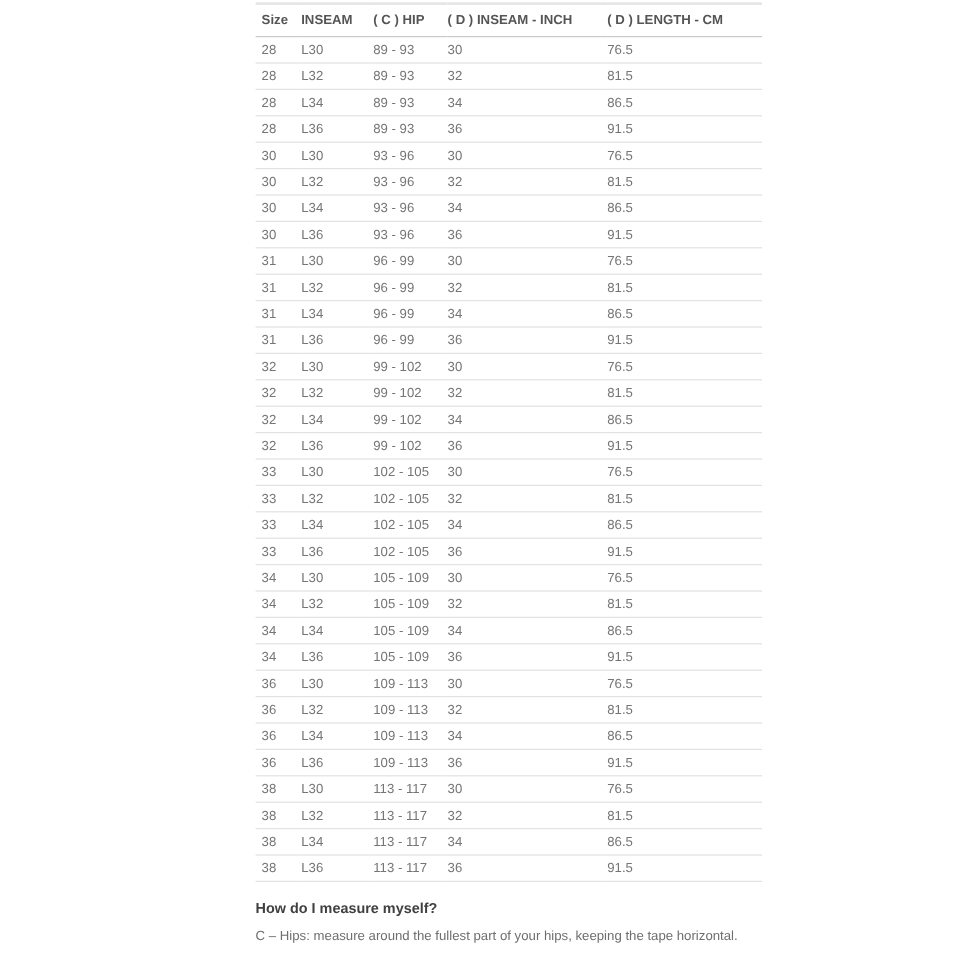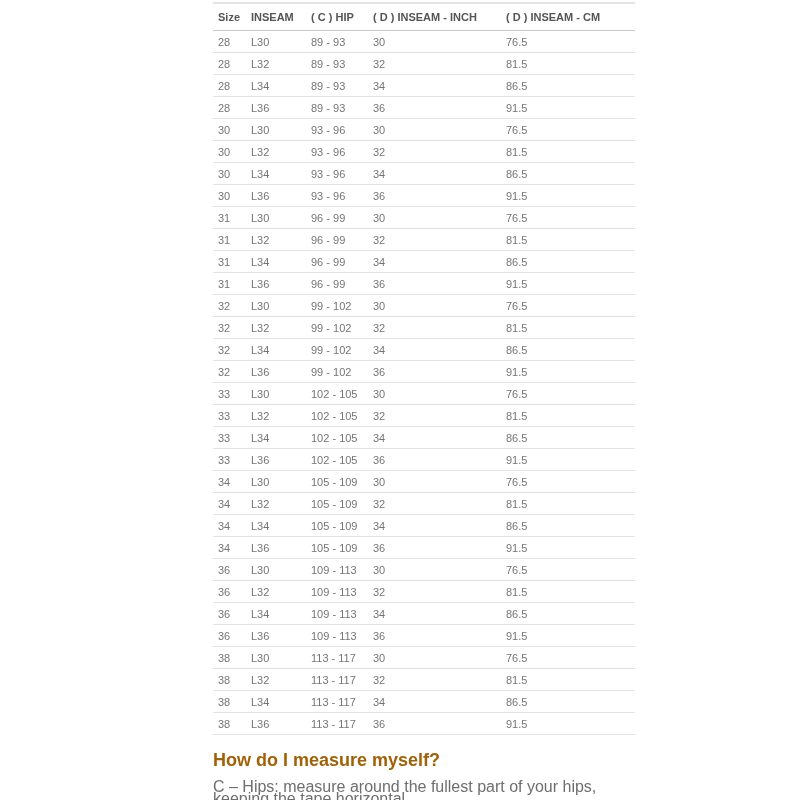--- a/index.html
+++ b/index.html
@@ -49,45 +49,45 @@
   }
   .col-size   { width: 33px; }
   .col-length { width: 60px; }
   .col-hip    { width: 62px; }
   .col-inch   { width: 133px; }
   .col-cm     { width: auto; }
   .measure-section {
     margin-top: 15px;
   }
   .measure-title {
-    font-size: 18px;
+    font-size: 12px;
     font-weight: bold;
-    color: #a16207;
+    color: #404040;
     margin: 0 0 10px 0;
   }
   .measure-line {
-    font-size: 16px;
+    font-size: 11px;
     color: #6e6e6e;
     margin: 0 0 7px 0;
     line-height: 12px;
   }
 </style>
 </head>
 <body>
 
 <div class="content-col">
 
   <table class="size-table">
     <thead>
       <tr>
         <th class="col-size">Size</th>
         <th class="col-length">INSEAM</th>
         <th class="col-hip">( C ) HIP</th>
         <th class="col-inch">( D ) INSEAM - INCH</th>
-        <th class="col-cm">( D ) INSEAM - CM</th>
+        <th class="col-cm">( D ) LENGTH - CM</th>
       </tr>
     </thead>
     <tbody>
 
         <tr>
           <td>28</td>
           <td>L30</td>
           <td>89 - 93</td>
           <td>30</td>
           <td>76.5</td>

